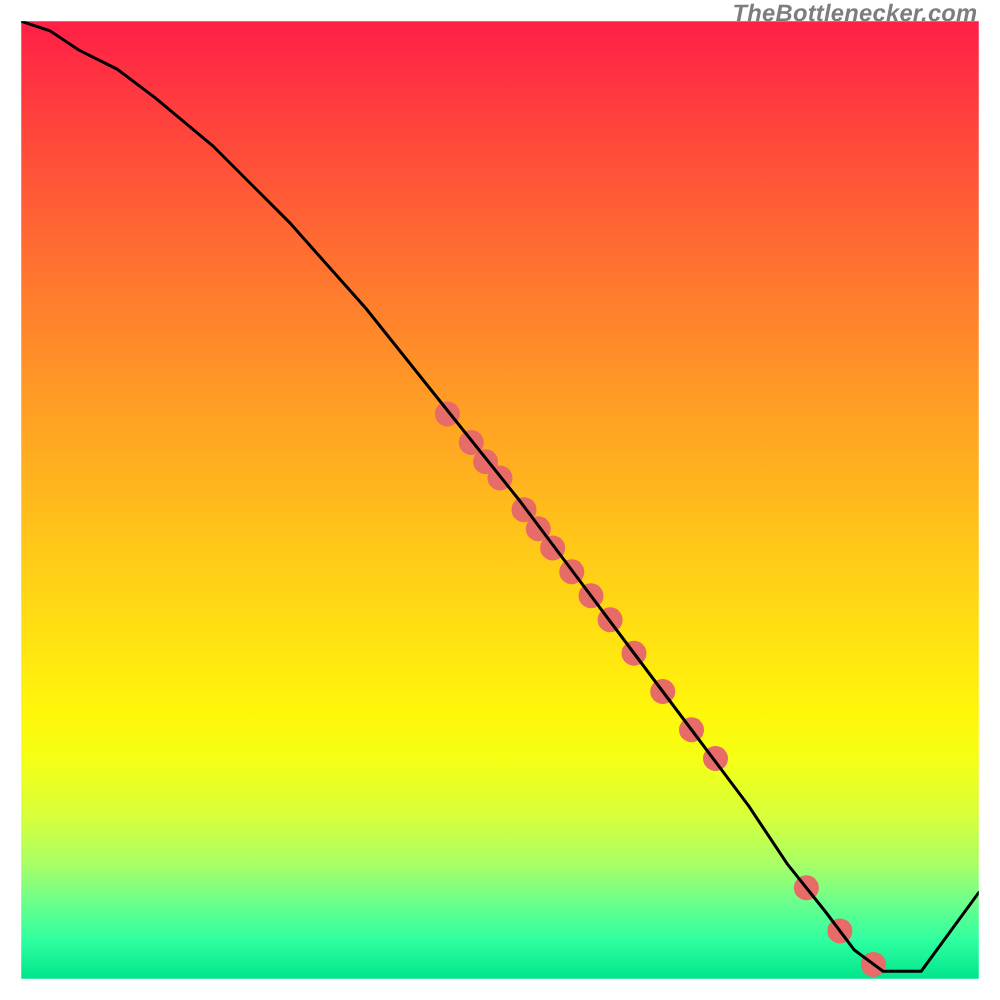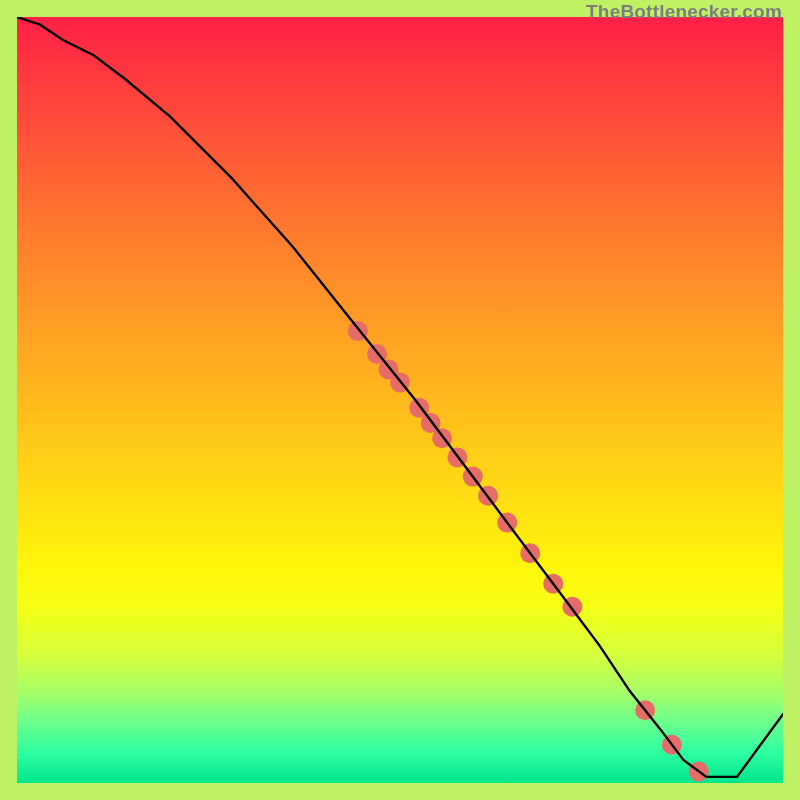--- a/index.html
+++ b/index.html
@@ -9,21 +9,22 @@
     height: 800px;
     background: #000;
     overflow: hidden;
   }
   .frame {
     position: absolute;
     left: 0;
     top: 0;
     width: 800px;
     height: 800px;
-    background: #bef264;
+    background: #ffffff;
+    font-style: italic;
   }
   .plot {
     position: absolute;
     left: 17px;
     top: 17px;
     width: 766px;
     height: 766px;
     
     background: linear-gradient(
       to bottom,

